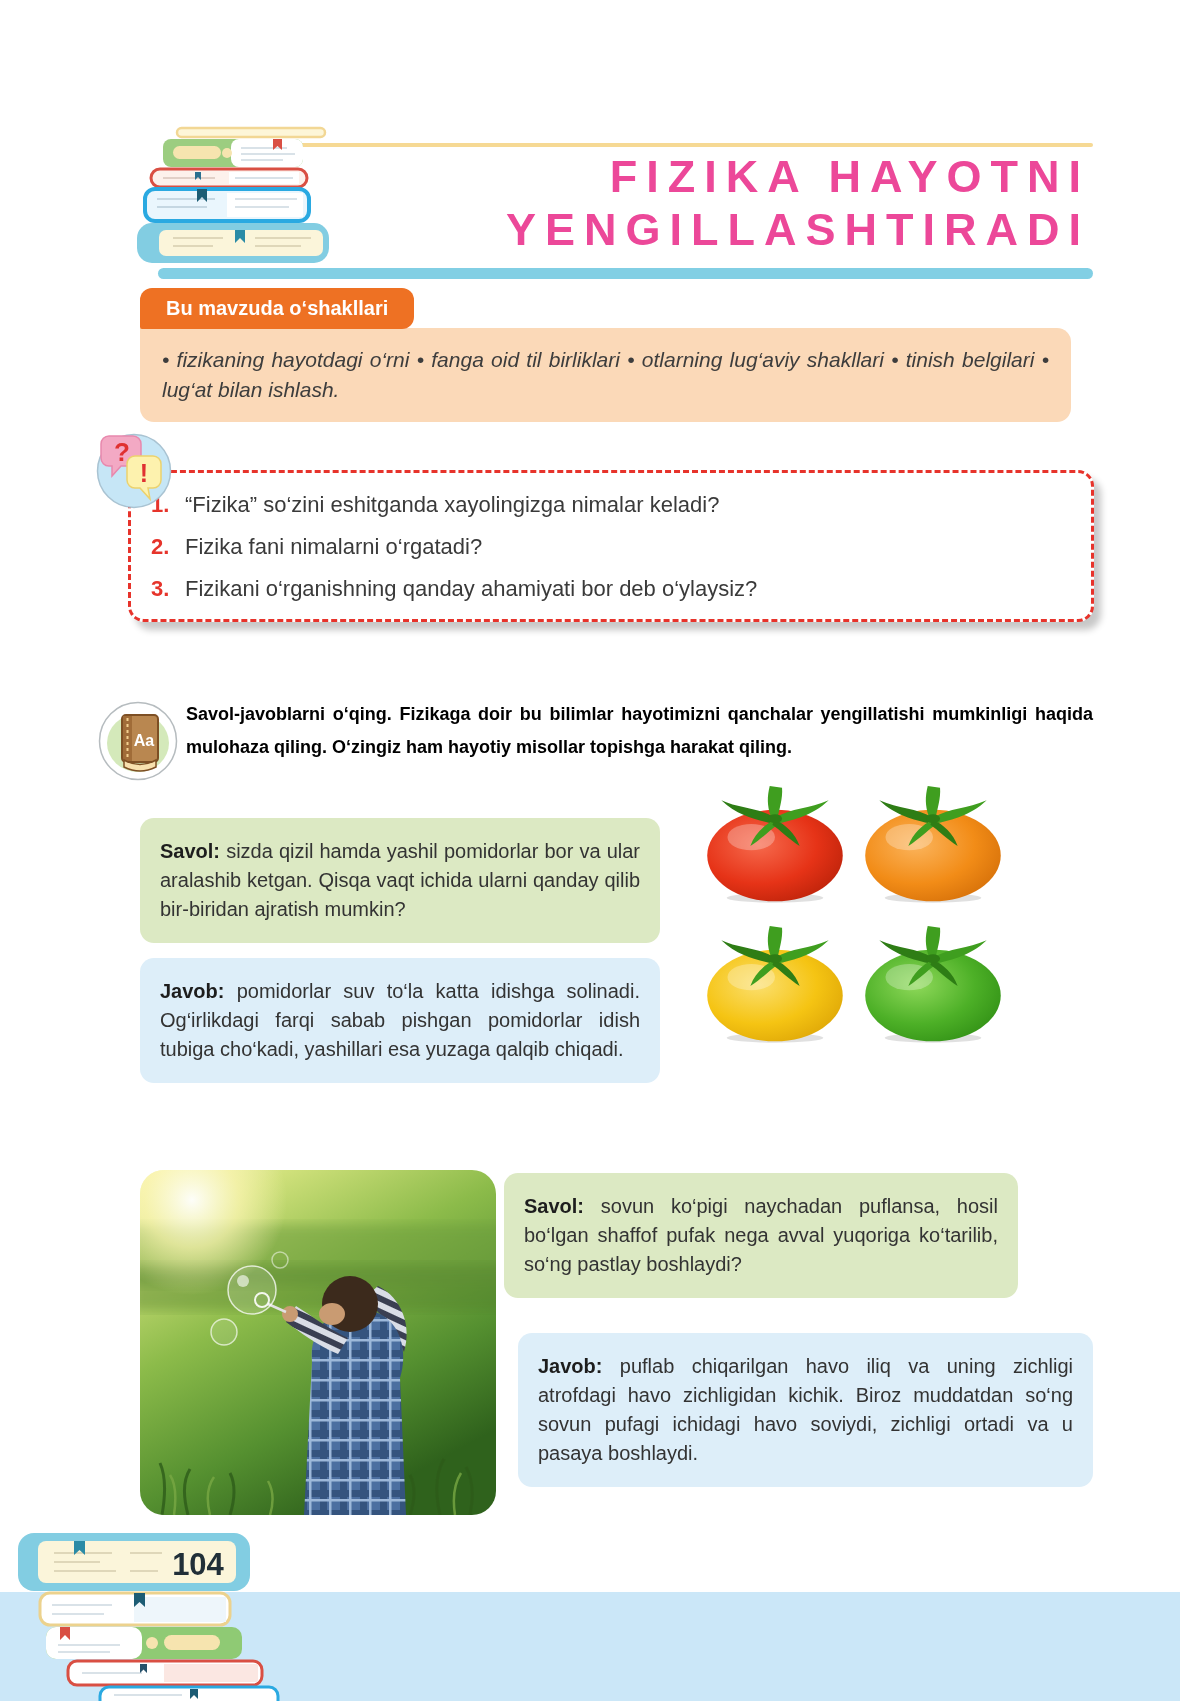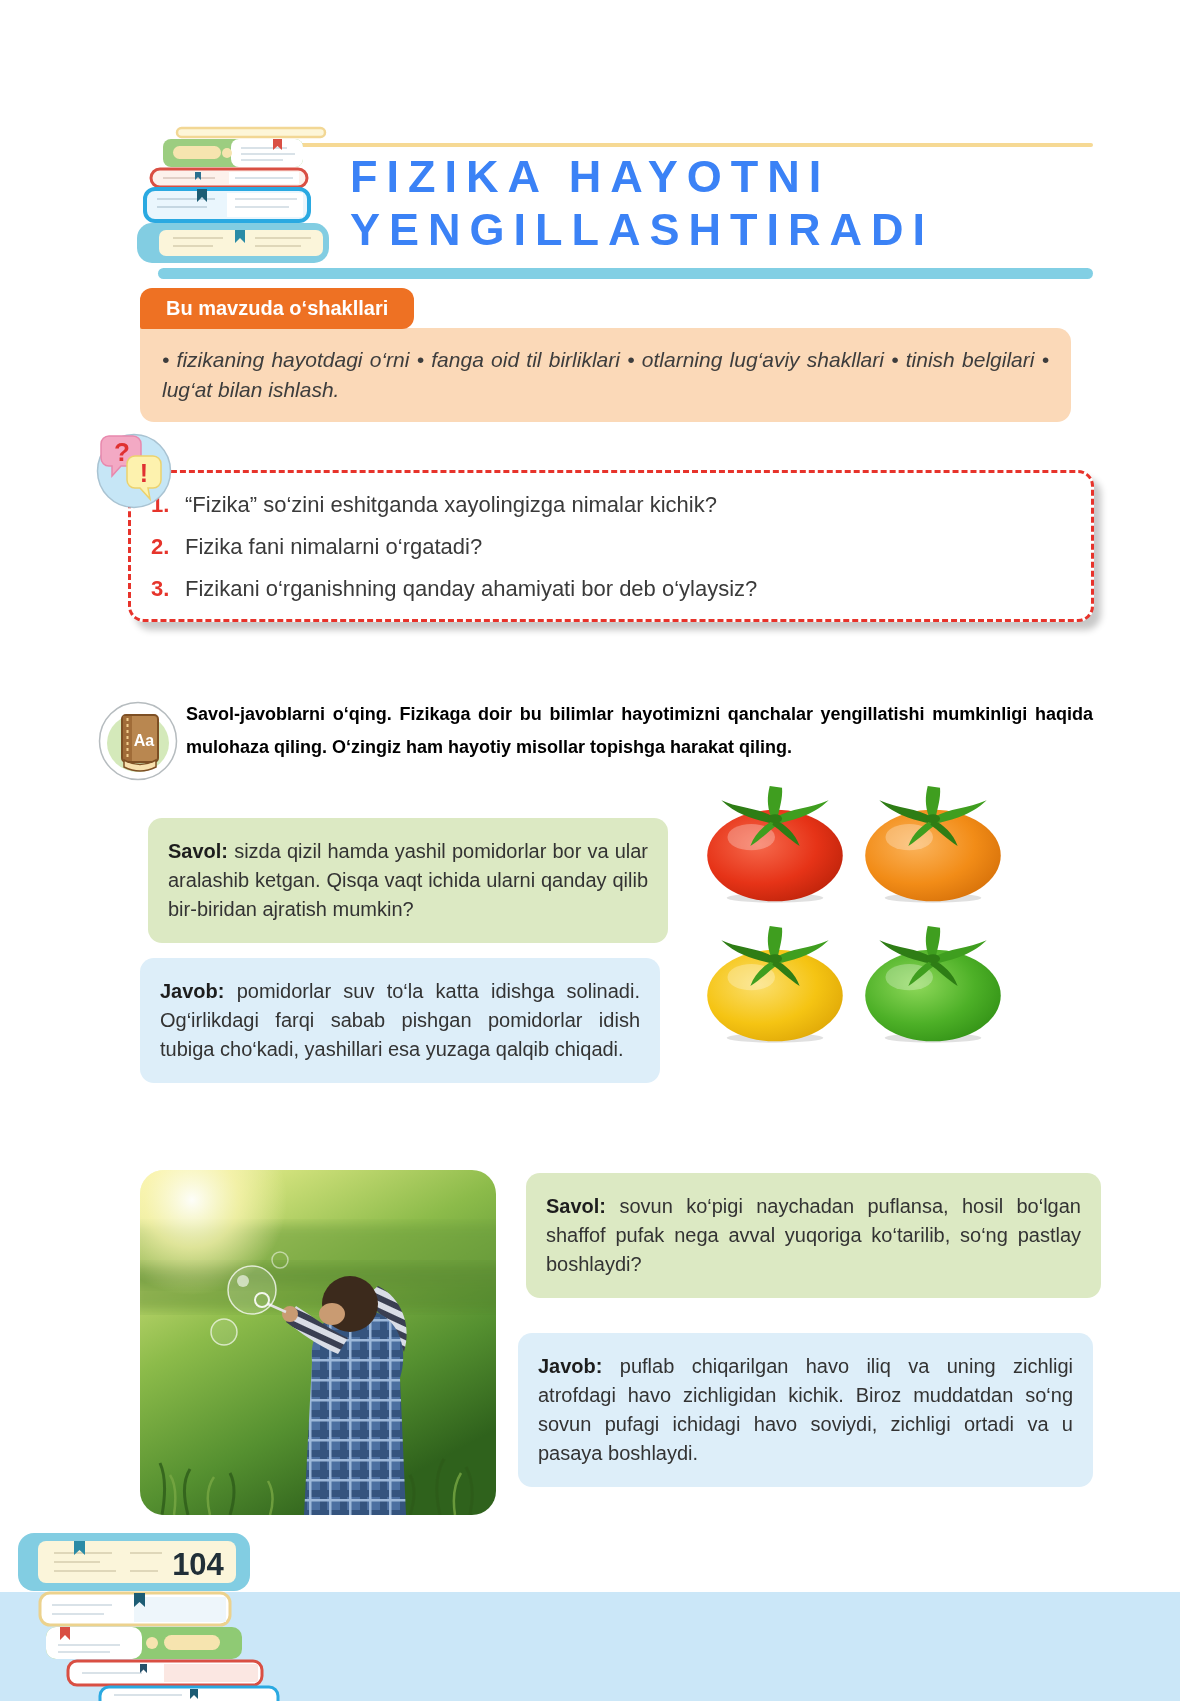--- a/index.html
+++ b/index.html
@@ -1,20 +1,20 @@
 <!DOCTYPE html>
 <html><head>
 <meta charset="utf-8">
 <style>
   html,body{margin:0;padding:0;}
   body{width:1180px;height:1701px;background:#ffffff;font-family:"Liberation Sans",sans-serif;position:relative;overflow:hidden;}
   .abs{position:absolute;}
   
   .yellow-rule{left:232px;top:143px;width:861px;height:4px;background:#f6d994;border-radius:2px;}
-  .title{left:350px;top:150px;width:740px;text-align:left;color:#3b82f6;font-weight:bold;
+  .title{left:350px;top:150px;width:740px;text-align:right;color:#ec4899;font-weight:bold;
          font-size:45px;letter-spacing:9px;line-height:53px;}
   .blue-rule{left:158px;top:268px;width:935px;height:11px;background:#82cfe4;border-radius:6px;}
   
   .badge{left:140px;top:288px;background:#ee7123;color:#fff;font-weight:bold;font-size:20px;
          padding:9px 26px;border-radius:12px 12px 12px 2px;z-index:3;}
   .topic-box{left:140px;top:328px;width:931px;background:#fbd9b8;border-radius:0 14px 14px 14px;
              box-sizing:border-box;padding:17px 22px;font-style:italic;font-size:21px;line-height:30px;
              color:#3d3d3d;text-align:justify;}
   
   .q-icon{left:95px;top:428px;z-index:4;}
@@ -23,26 +23,26 @@
   .q-row{display:flex;font-size:22px;color:#3a3a3a;line-height:28px;margin:0 0 14px 0;}
   .q-row:last-child{margin-bottom:0;}
   .q-num{color:#e6342b;font-weight:bold;width:34px;flex:0 0 34px;}
   
   .aa-icon{left:98px;top:700px;}
   .instruction{left:186px;top:698px;width:907px;color:#000000;font-weight:bold;font-size:18px;
                line-height:33px;text-align:justify;}
   
   .qa-box{box-sizing:border-box;border-radius:14px;padding:19px 20px;font-size:20px;line-height:29px;
           color:#333;text-align:justify;}
-  .qa-green{background:#dce9c3;margin-left:8px;}
+  .qa-green{background:#dce9c3;}
   .qa-blue{background:#ddeef9;}
   .qa-label{font-weight:bold;color:#1d1d1d;}
   .box-g1{left:140px;top:818px;width:520px;}
   .box-b1{left:140px;top:958px;width:520px;}
-  .box-g2{left:518px;top:1173px;width:575px;}
+  .box-g2{left:504px;top:1173px;width:514px;}
   .box-b2{left:518px;top:1333px;width:575px;}
   
   .tomato{width:150px;height:132px;}
   .t0{left:700px;top:772px;} .t1{left:858px;top:772px;}
   .t2{left:700px;top:912px;} .t3{left:858px;top:912px;}
   
   .photo{left:140px;top:1170px;width:356px;height:345px;border-radius:24px;overflow:hidden;}
   
   .footer-band{left:0;top:1592px;width:1180px;height:109px;background:#cbe7f8;}
   .footer-books{left:12px;top:1531px;}
@@ -97,21 +97,21 @@
   <ellipse cx="39" cy="43" rx="36.5" ry="36.5" fill="#c6e6f6" stroke="#a9c3d2" stroke-width="1.5"></ellipse>
   <path d="M14 8 h24 a8 8 0 0 1 8 8 v14 a8 8 0 0 1 -8 8 h-12 l-9 10 v-10 h-3 a8 8 0 0 1 -8 -8 v-14 a8 8 0 0 1 8 -8 Z" fill="#f3a9c4" stroke="#e888ad" stroke-width="1.5"></path>
   <text x="27" y="33" font-size="26" font-weight="bold" fill="#e03131" text-anchor="middle">?</text>
   <path d="M40 28 h18 a8 8 0 0 1 8 8 v16 a8 8 0 0 1 -8 8 h-5 l2 11 l-10 -11 h-5 a8 8 0 0 1 -8 -8 v-16 a8 8 0 0 1 8 -8 Z" fill="#fdf2ae" stroke="#ecd26d" stroke-width="1.5"></path>
   <text x="49" y="54" font-size="25" font-weight="bold" fill="#e03131" text-anchor="middle">!</text>
 </svg>
 
 <div class="abs q-box">
   <div class="q-row">
     <span class="q-num">1.</span>
-    <span>“Fizika” so‘zini eshitganda xayolingizga nimalar kichik?</span>
+    <span>“Fizika” so‘zini eshitganda xayolingizga nimalar keladi?</span>
   </div>
   <div class="q-row">
     <span class="q-num">2.</span>
     <span>Fizika fani nimalarni o‘rgatadi?</span>
   </div>
   <div class="q-row">
     <span class="q-num">3.</span>
     <span>Fizikani o‘rganishning qanday ahamiyati bor deb o‘ylaysiz?</span>
   </div>
 </div>

